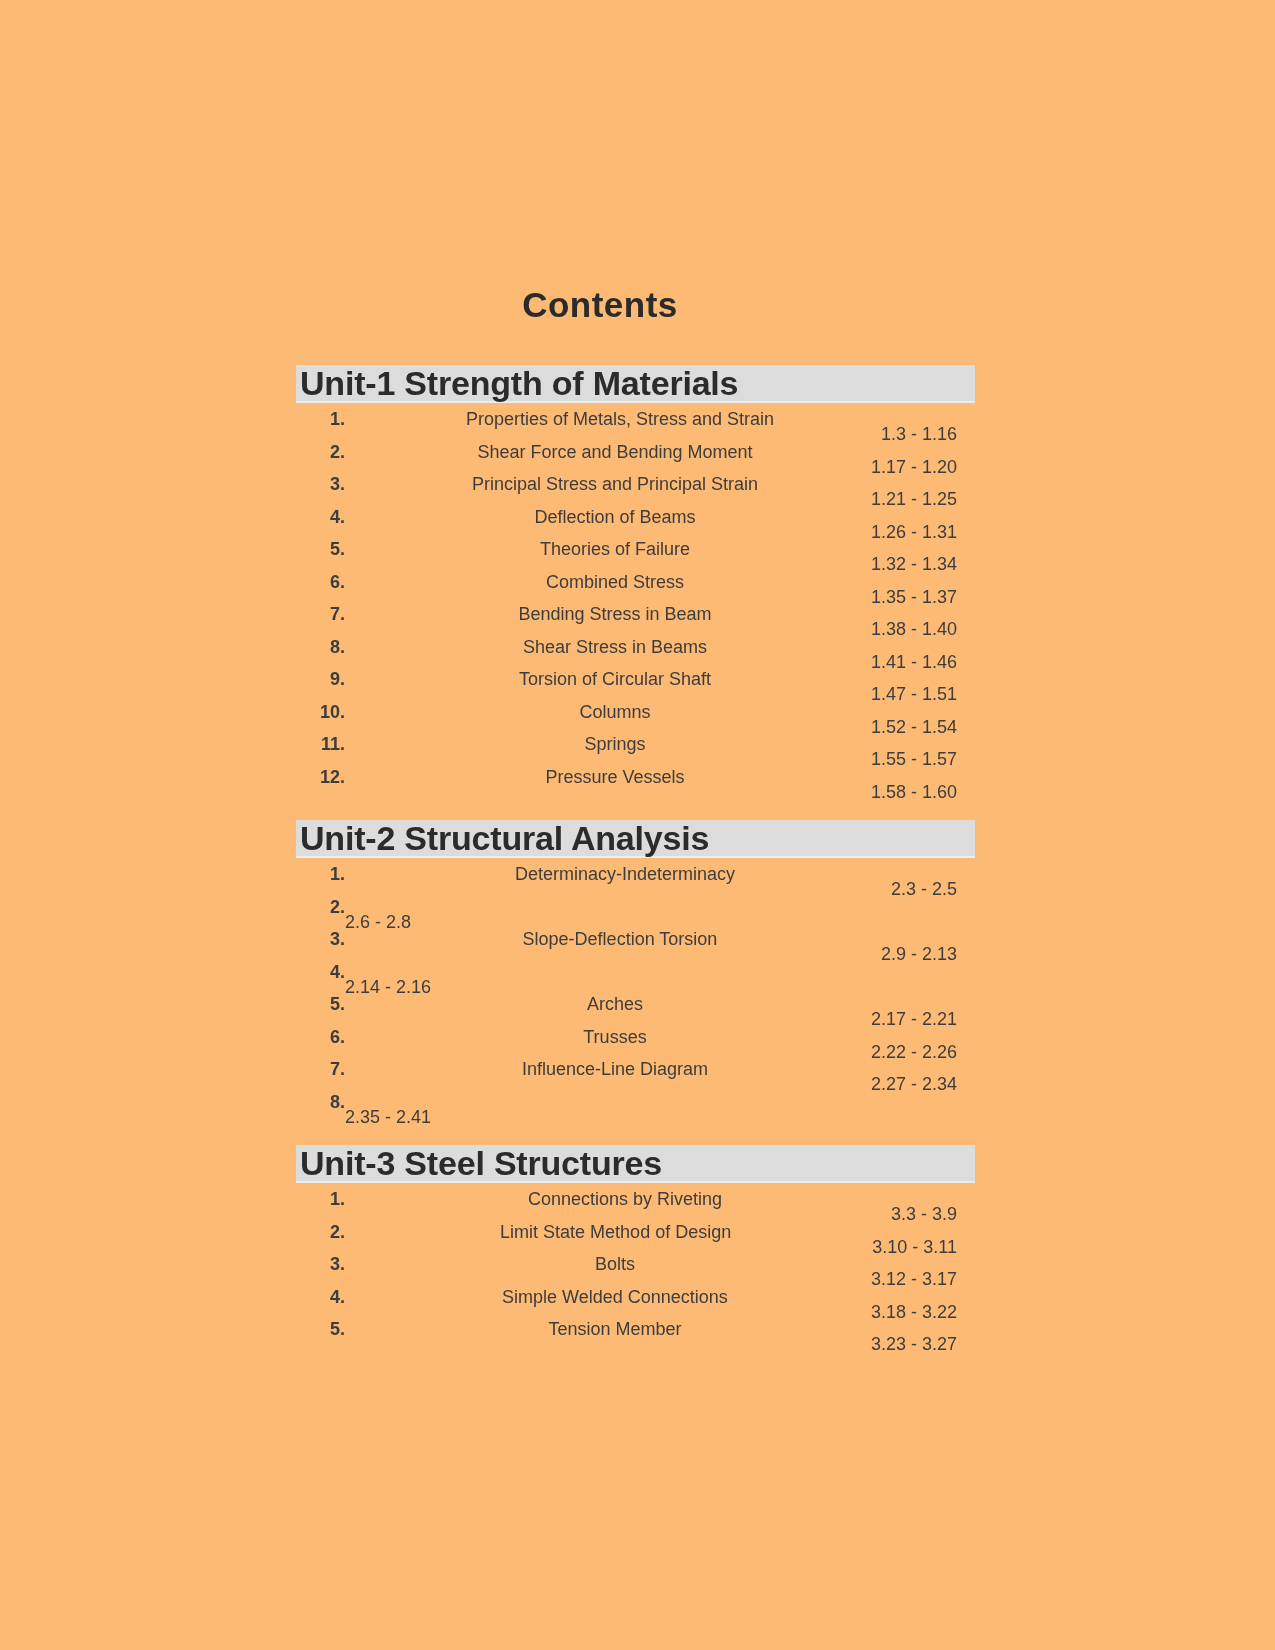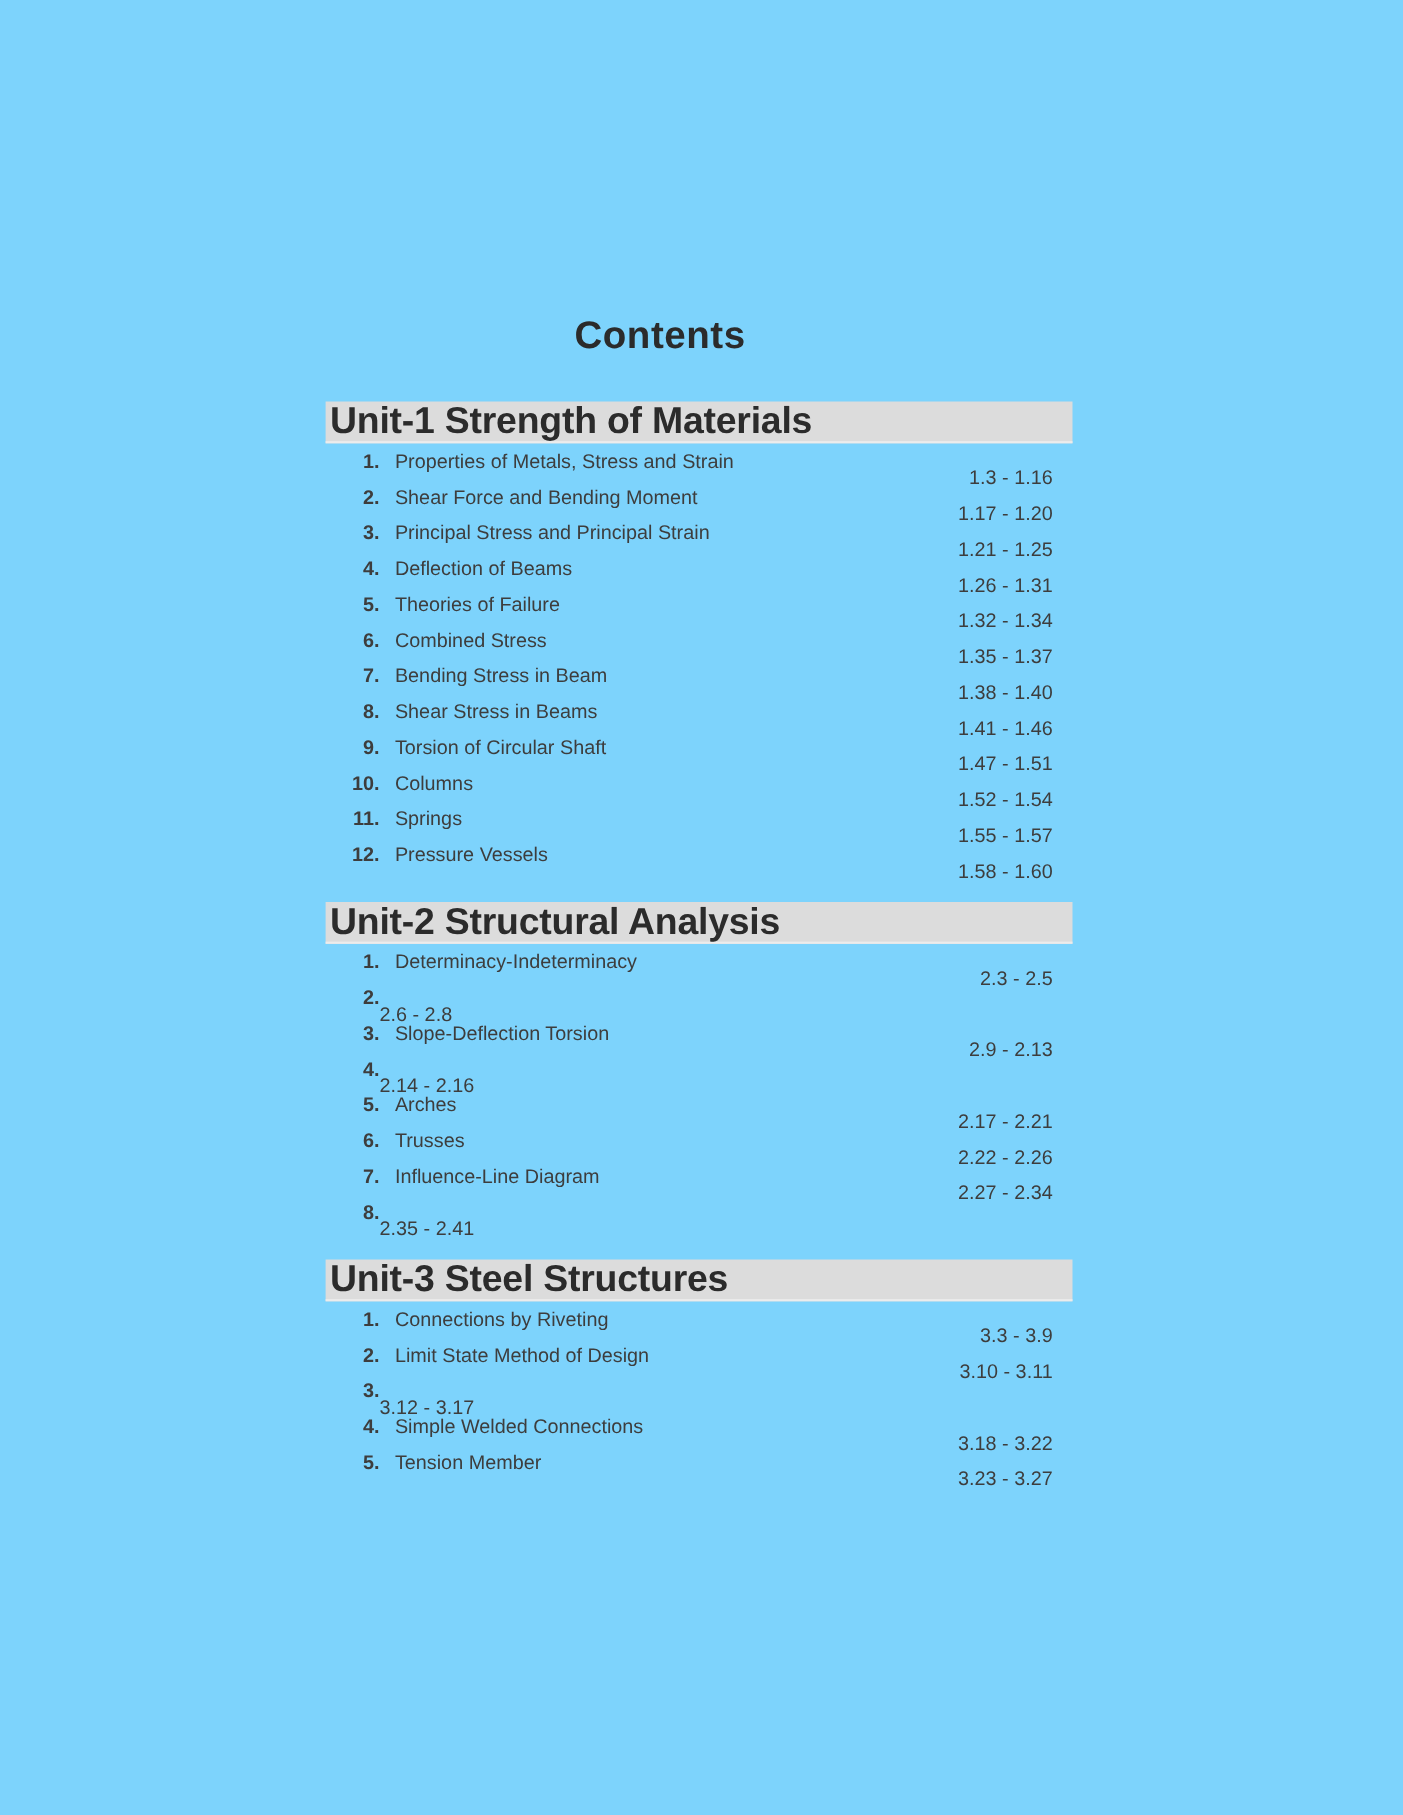--- a/index.html
+++ b/index.html
@@ -5,21 +5,21 @@
   :root{
     --bar-bg:#dcdcdc;
     --body-text:#3d3d3d;
     --heading-text:#2b2b2b;
   }
   html,body{margin:0;padding:0;background:#ffffff;}
   .page{
     position:relative;
     width:1275px;
     height:1650px;
-    background:#7dd3fc;
+    background:#fdba74;
     font-family:"Liberation Sans", sans-serif;
     color:var(--body-text);
     overflow:hidden;
   }
   .doc-title{
     position:absolute;
     top:286px;
     left:0;
     width:1200px;
     margin:0;
@@ -64,20 +64,21 @@
     flex:none;
     width:49px;
     text-align:right;
     font-weight:bold;
   }
   .row .chapter{
     flex:1;
     margin-left:14px;
     white-space:nowrap;
     overflow:hidden;
+    text-align:center;
   }
   .row .pages{
     flex:none;
     text-align:right;
     white-space:nowrap;
     margin-top:30px;
   }
 </style>
 </head>
 <body>
@@ -223,20 +224,21 @@
   </div>
 
   <div class="row">
     <span class="num">2.</span>
     <span class="chapter">Limit State Method of Design</span>
     <span class="pages">3.10 - 3.11</span>
   </div>
 
   <div class="row">
     <span class="num">3.</span>
+    <span class="chapter">Bolts</span>
     <span class="pages">3.12 - 3.17</span>
   </div>
 
   <div class="row">
     <span class="num">4.</span>
     <span class="chapter">Simple Welded Connections</span>
     <span class="pages">3.18 - 3.22</span>
   </div>
 
   <div class="row">

